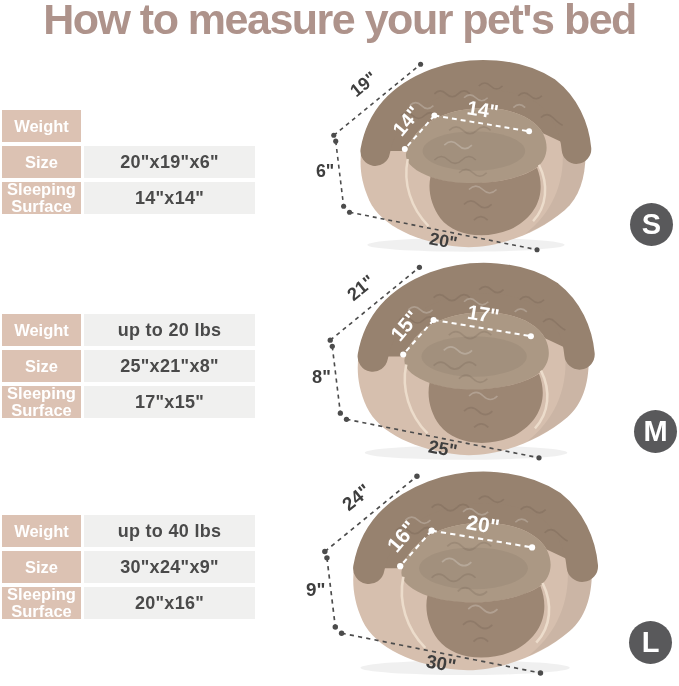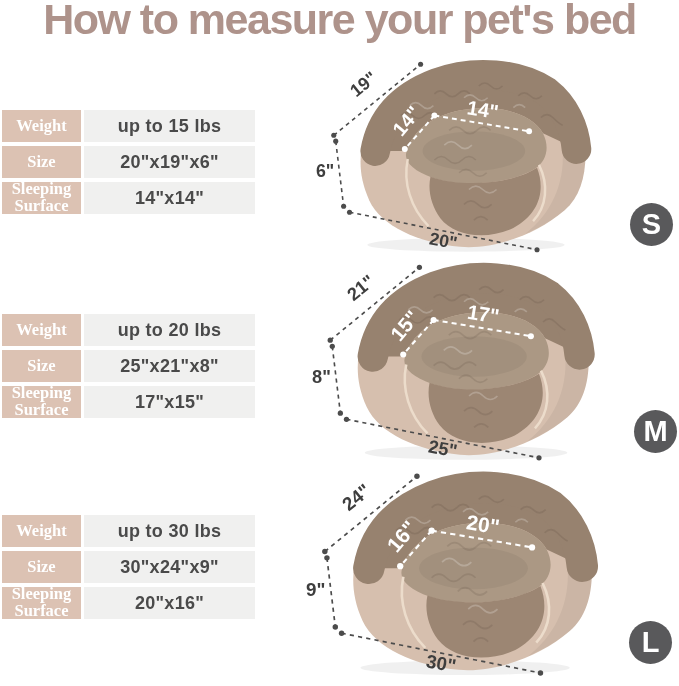--- a/index.html
+++ b/index.html
@@ -13,21 +13,21 @@
     font-size:43px;font-weight:bold;letter-spacing:-1.5px;
     color:#ae938b;white-space:nowrap;line-height:1.1;margin:0;
   }
   
   .spec-table{position:absolute;left:2px;width:253px;}
   .spec-row{display:flex;height:32px;margin-bottom:4px;}
   .spec-label{
     width:79px;margin-right:3px;background:#dcc2b3;color:#ffffff;
     font-weight:bold;font-size:16.5px;line-height:1.02;
     display:flex;align-items:center;justify-content:center;
-    text-align:center;padding:0 2px;box-sizing:border-box;font-family:Liberation Serif, serif;
+    text-align:center;padding:0 2px;box-sizing:border-box;
   }
   .spec-value{
     flex:1;background:#f0f0ef;color:#4a4a4a;font-weight:bold;font-size:18px;
     display:flex;align-items:center;justify-content:center;letter-spacing:0.3px;
   }
   
   .bed-figure{position:absolute;}
   .bed-figure svg{display:block;width:100%;height:100%;}
   .dim-gray{fill:#3e3e3e;font-family:"Liberation Sans",sans-serif;
     font-weight:bold;font-size:18px;text-anchor:middle;}
@@ -121,21 +121,20 @@
   </defs>
 </svg>
 
 <div id="canvas">
 
   <h1 class="page-title">How to measure your pet's bed</h1>
 
   <div class="spec-table" style="top:110px;">
     <div class="spec-row">
       <div class="spec-label">Weight</div>
-      <div class="spec-value">up to 15 lbs</div>
     </div>
     <div class="spec-row">
       <div class="spec-label">Size</div>
       <div class="spec-value">20"x19"x6"</div>
     </div>
     <div class="spec-row">
       <div class="spec-label">Sleeping Surface</div>
       <div class="spec-value">14"x14"</div>
     </div>
   </div>
@@ -181,21 +180,21 @@
     </svg>
   </div>
 
   <div class="size-badge" style="left:634px;top:410px;">
     <span>M</span>
   </div>
 
   <div class="spec-table" style="top:515px;">
     <div class="spec-row">
       <div class="spec-label">Weight</div>
-      <div class="spec-value">up to 30 lbs</div>
+      <div class="spec-value">up to 40 lbs</div>
     </div>
     <div class="spec-row">
       <div class="spec-label">Size</div>
       <div class="spec-value">30"x24"x9"</div>
     </div>
     <div class="spec-row">
       <div class="spec-label">Sleeping Surface</div>
       <div class="spec-value">20"x16"</div>
     </div>
   </div>

